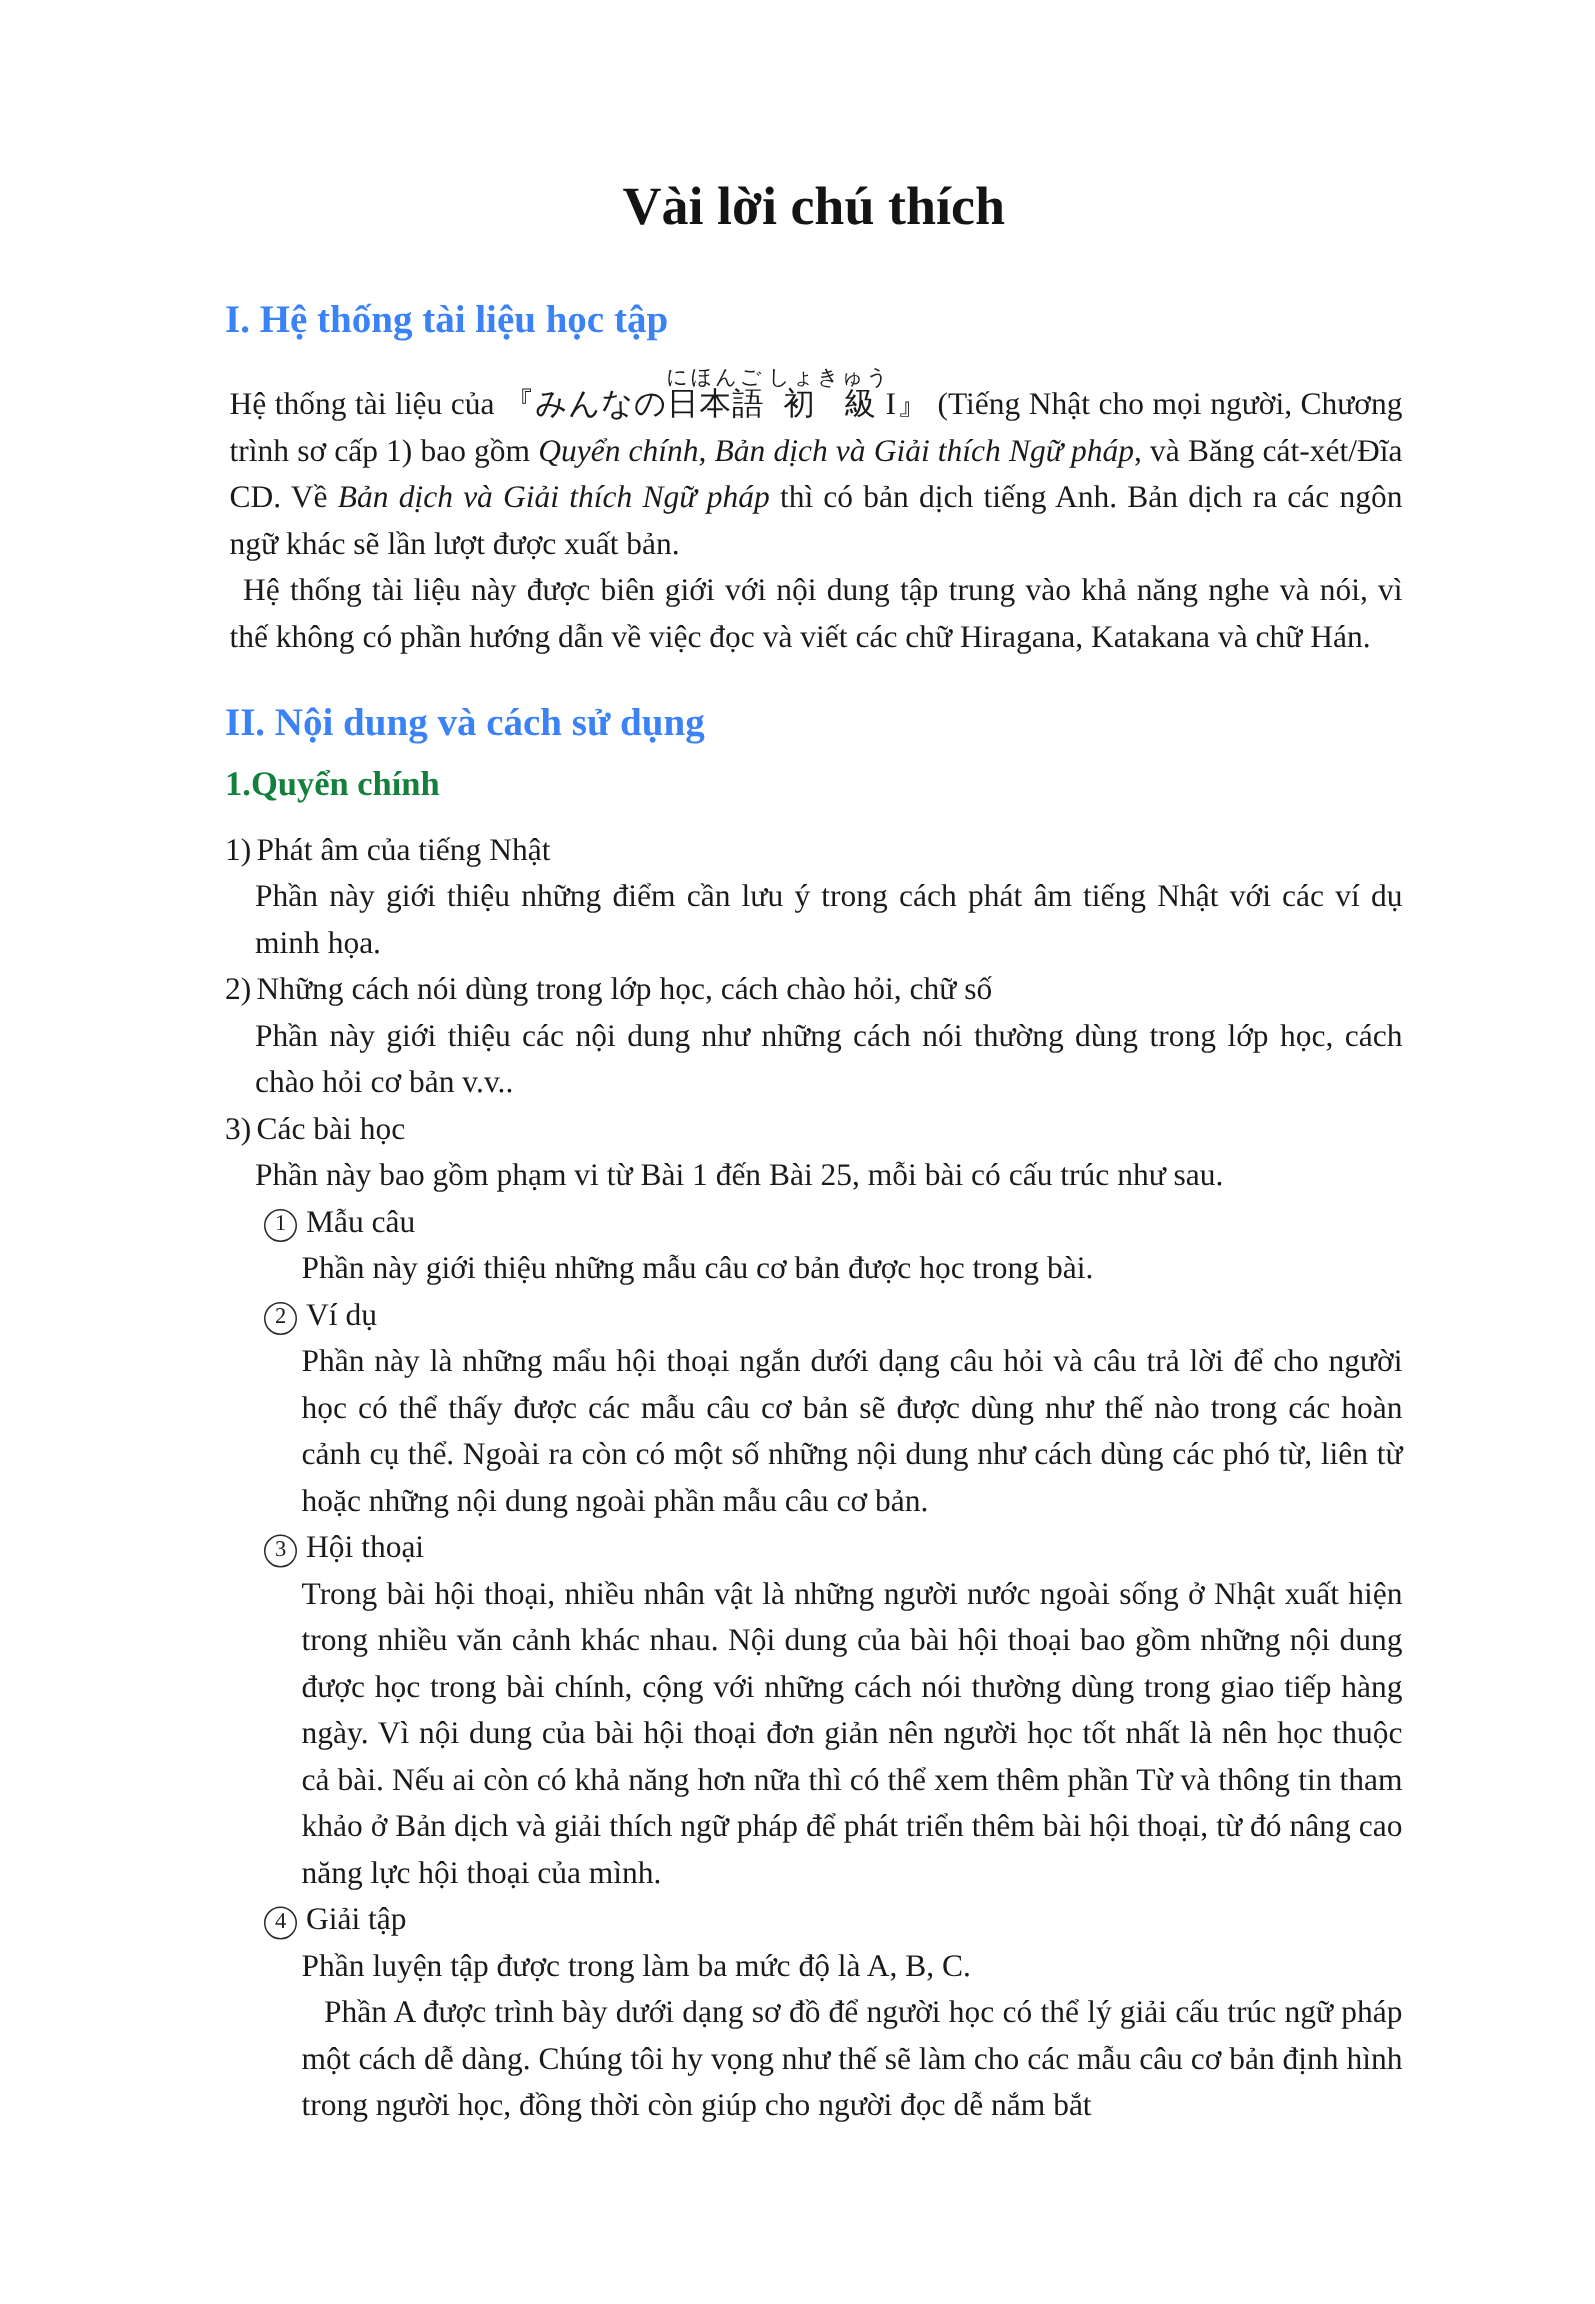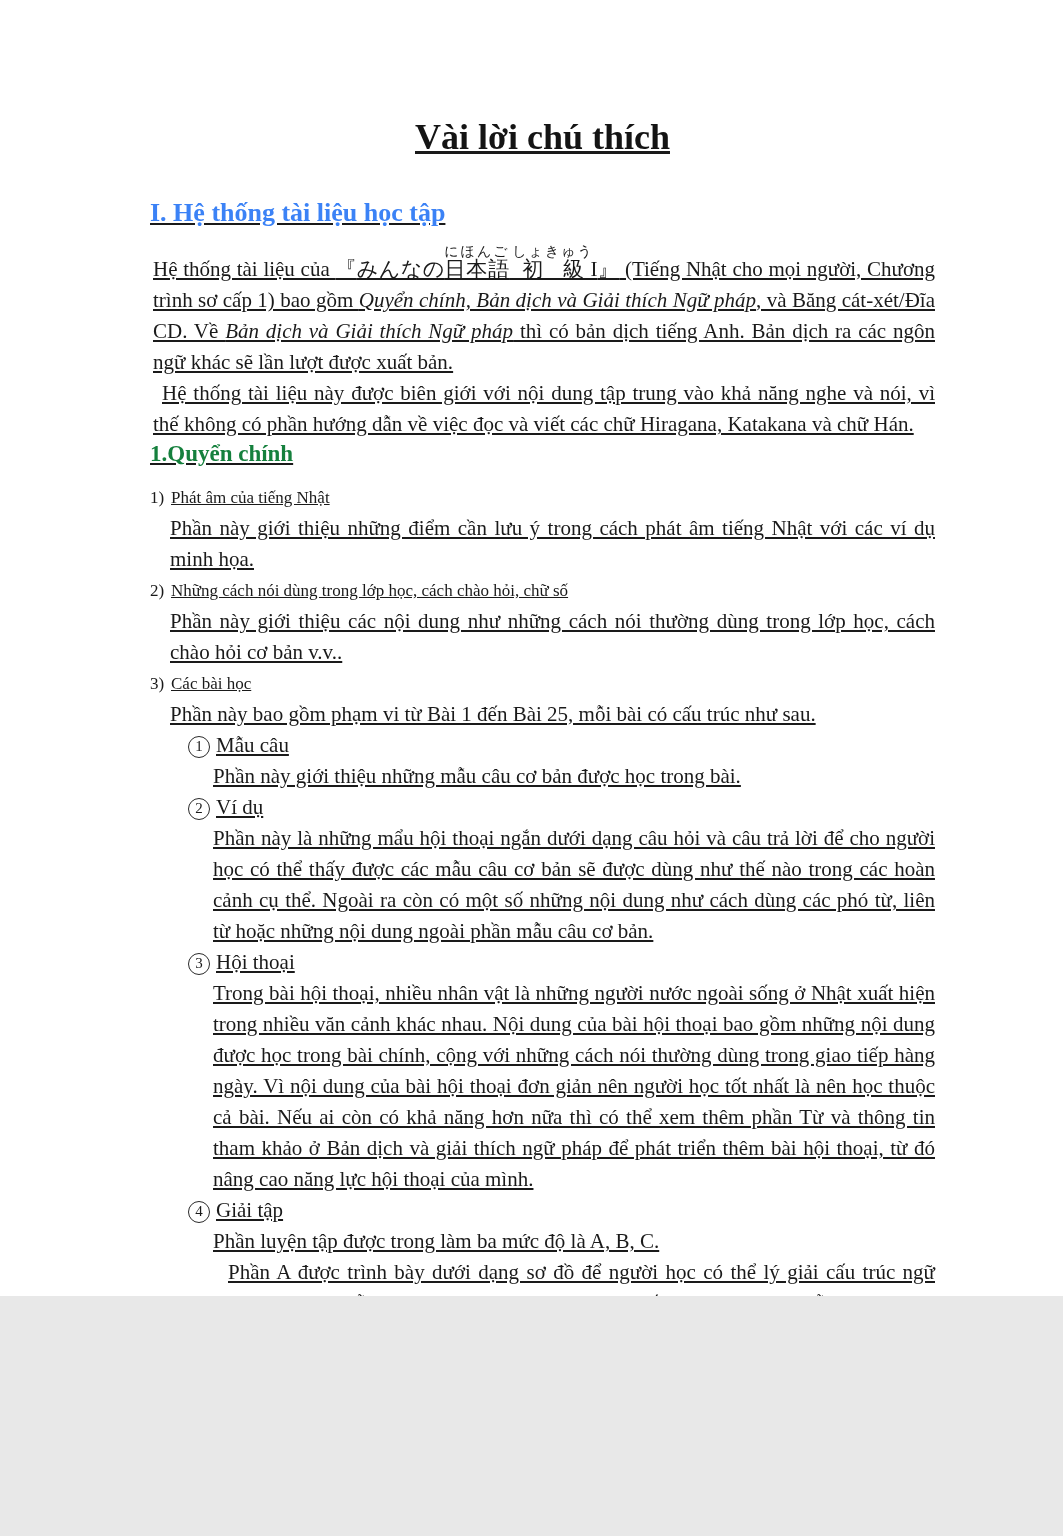--- a/index.html
+++ b/index.html
@@ -1,27 +1,26 @@
 <!DOCTYPE html>
 <html lang="vi"><head>
 <meta charset="utf-8">
 <style>
   html, body { margin: 0; padding: 0; background: #e8e8e8; }
   .page {
     position: relative;
     width: 1063px;
-    height: 1296px;
+    height: 1536px;
     margin: 0 auto;
     background: #ffffff;
     box-sizing: border-box;
     padding: 116px 128px 0 150px;
     font-family: "Liberation Serif", "DejaVu Serif", serif;
     color: #1a1a1a;
     overflow: hidden;
-    text-decoration: underline;
   }
   h1.doc-title {
     margin: 0 0 38px 0;
     font-size: 36px;
     line-height: 43px;
     font-weight: 700;
     text-align: center;
     color: #141414;
   }
   h2.sec-heading {
@@ -50,25 +49,25 @@
   .it { font-style: italic; }
   .jp { white-space: nowrap; }
   ruby { ruby-position: over; }
   rt {
     font-size: 14px;
     letter-spacing: 2px;
     font-family: "DejaVu Sans", sans-serif;
   }
   
   .num-item { }
-  .num-line { font-size: 17px; line-height: 31px; }
+  .num-line { font-size: 21px; line-height: 31px; }
   .num-marker { display: inline-block; width: 21px; }
   .num-body { margin-left: 20px; }
   
-  .sub-item { margin-left: 38px; }
+  .sub-item { margin-left: 26px; }
   .sub-line { font-size: 21px; line-height: 31px; }
   .circle {
     display: inline-block;
     box-sizing: border-box;
     width: 22px; height: 22px;
     border: 1.5px solid #2a2a2a;
     border-radius: 50%;
     font-size: 15px;
     line-height: 19px;
     text-align: center;
@@ -87,20 +86,21 @@
 
   <section>
     <h2 class="sec-heading">I. Hệ thống tài liệu học tập</h2>
 
     <p class="body-text para"><span>Hệ thống tài liệu của </span><span class="jp"><span>『</span><span>みんなの</span><ruby><span>日本語</span><rt>にほんご</rt></ruby><span> </span><ruby><span>初級</span><rt>しょきゅう</rt></ruby><span>I</span><span>』</span></span><span> (Tiếng Nhật cho mọi người, Chương trình sơ cấp 1) bao gồm </span><span class="it">Quyển chính, Bản dịch và Giải thích Ngữ pháp</span><span>, và Băng cát-xét/Đĩa CD. Về </span><span class="it">Bản dịch và Giải thích Ngữ pháp</span><span> thì có bản dịch tiếng Anh. Bản dịch ra các ngôn ngữ khác sẽ lần lượt được xuất bản.</span></p>
 
     <p class="body-text para first-indent">Hệ thống tài liệu này được biên giới với nội dung tập trung vào khả năng nghe và nói, vì thế không có phần hướng dẫn về việc đọc và viết các chữ Hiragana, Katakana và chữ Hán.</p>
   </section>
 
   <section>
+    <h2 class="sec-heading second">II. Nội dung và cách sử dụng</h2>
     <h3 class="sub-heading">1.Quyển chính</h3>
 
     <div class="num-item">
       <p class="num-line"><span class="num-marker">1)</span><span>Phát âm của tiếng Nhật</span></p>
       <p class="body-text num-body">Phần này giới thiệu những điểm cần lưu ý trong cách phát âm tiếng Nhật với các ví dụ minh họa.</p>
     </div>
 
     <div class="num-item">
       <p class="num-line"><span class="num-marker">2)</span><span>Những cách nói dùng trong lớp học, cách chào hỏi, chữ số</span></p>
       <p class="body-text num-body">Phần này giới thiệu các nội dung như những cách nói thường dùng trong lớp học, cách chào hỏi cơ bản v.v..</p>

